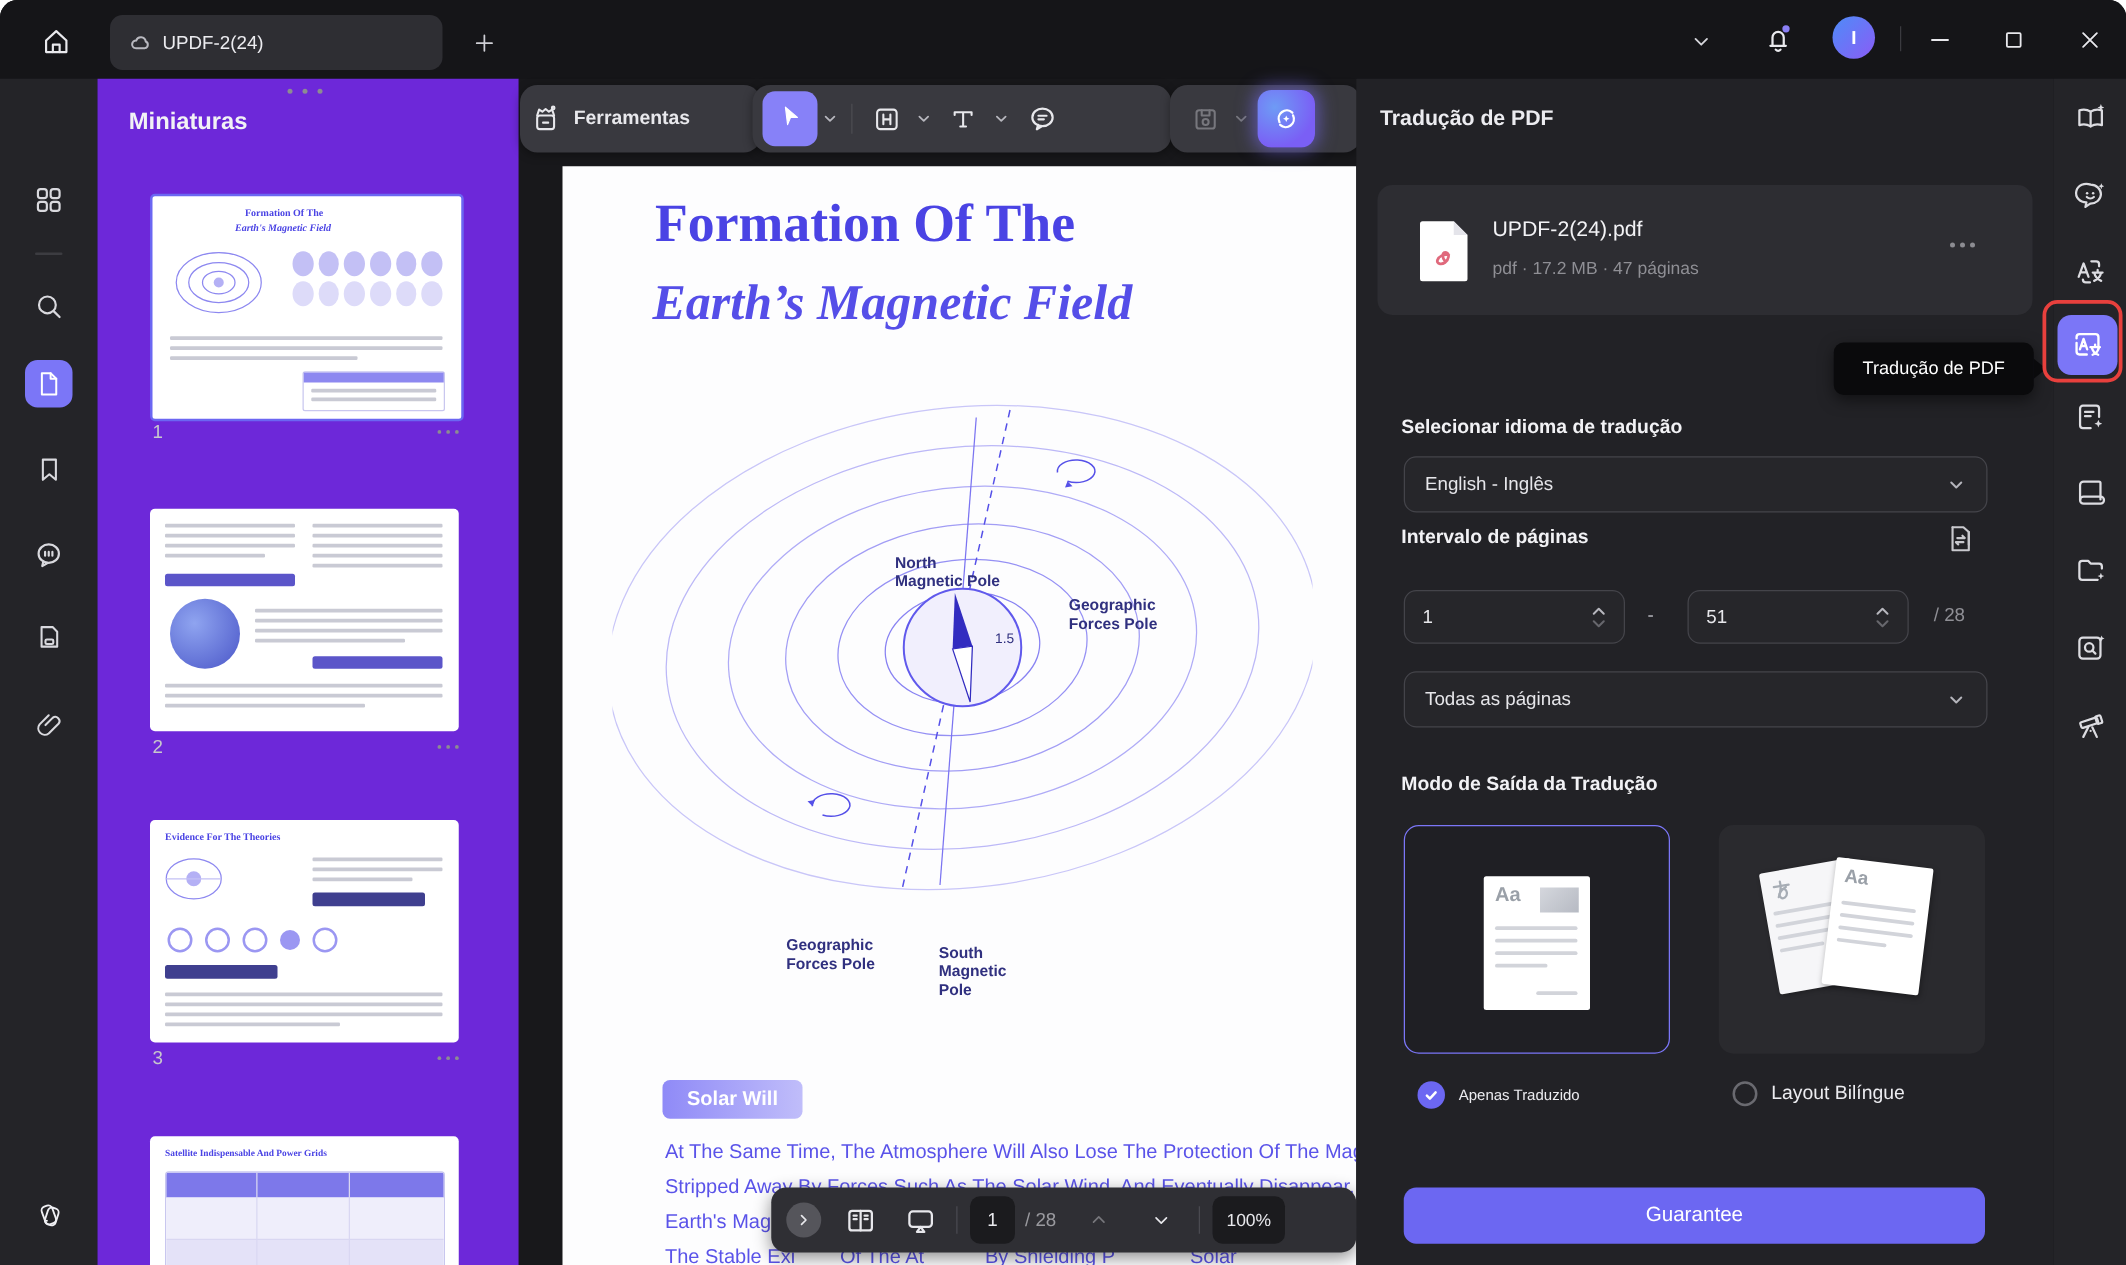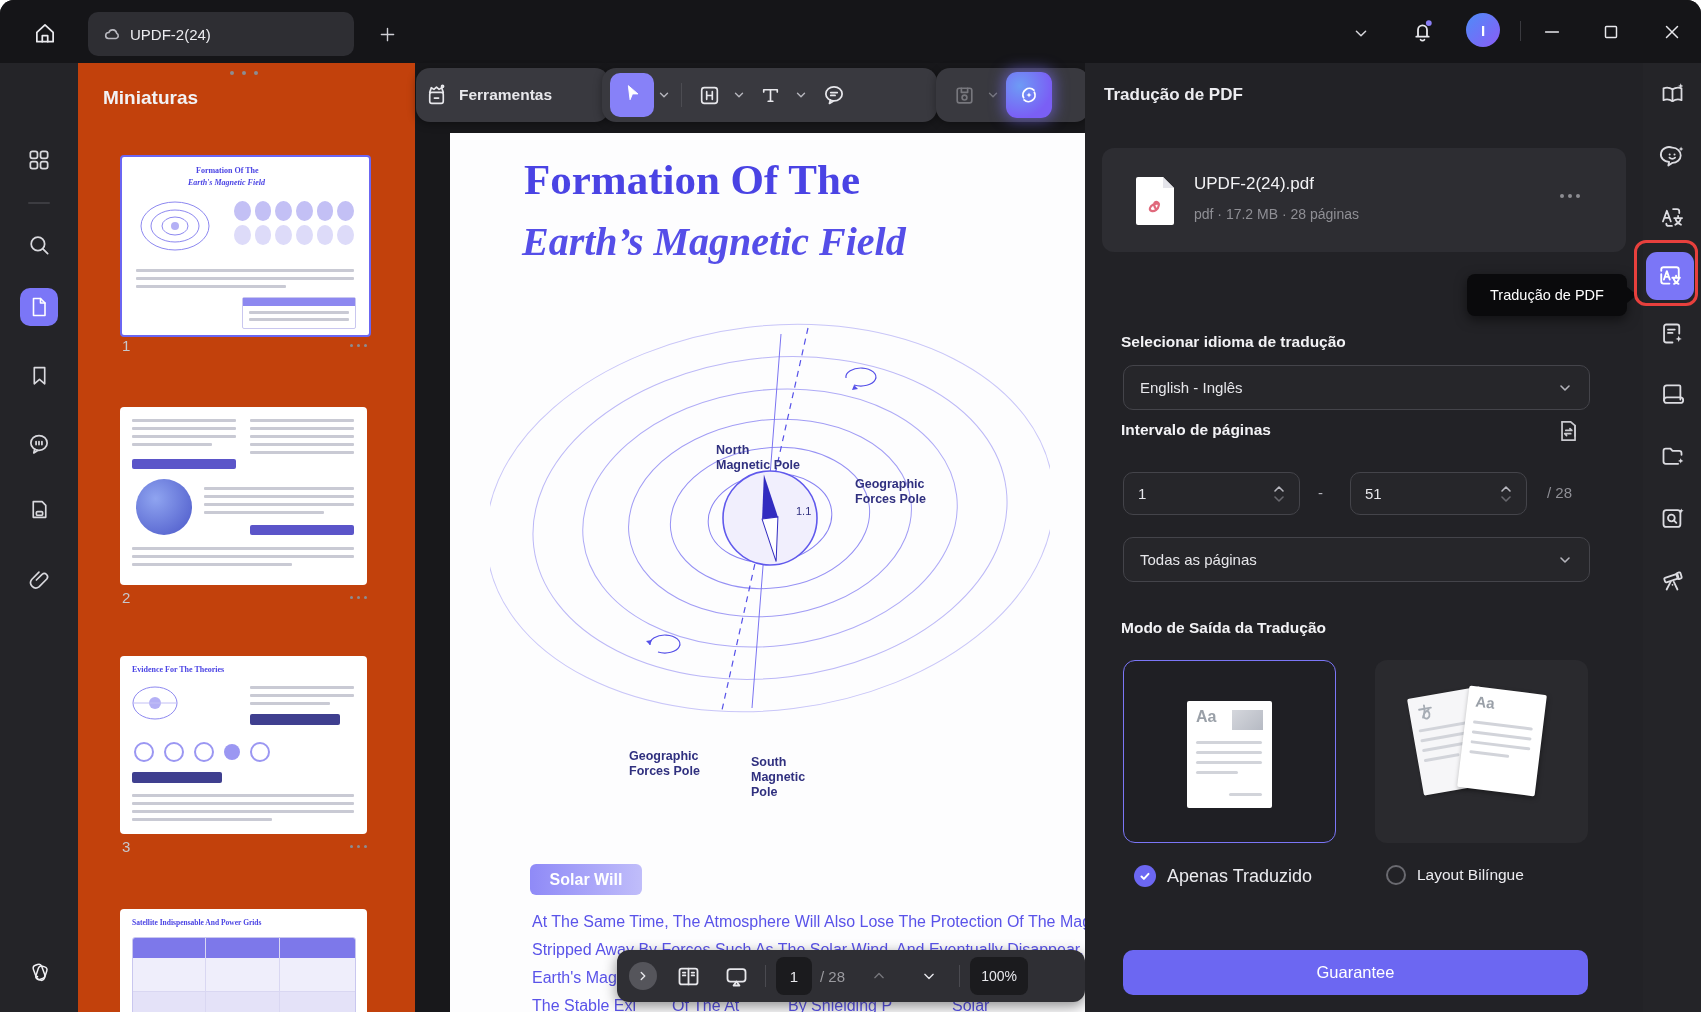--- a/index.html
+++ b/index.html
@@ -9,21 +9,21 @@
   svg.ic{fill:none;stroke:currentColor;stroke-width:1.6;stroke-linecap:round;stroke-linejoin:round;display:block}
   .dot{width:4px;height:4px;border-radius:50%;background:#8c8c92;display:inline-block}
   
   #topbar{left:0;top:0;width:1701px;height:63px;background:#151518}
   #tab{left:88px;top:12px;width:266px;height:44px;background:#2e2e33;border-radius:10px;color:#ececf0;font-size:15px;gap:9px;padding-left:15px;box-sizing:border-box}
   .winbtn{color:#e8e8ec}
   
   #lsb{left:0;top:63px;width:78px;height:949px;background:#242428;color:#d9d9de}
   .lsb-i{left:26px;width:26px;height:26px}
   
-  #thumbs{left:78px;top:63px;width:337px;height:949px;background:#c2410c}
+  #thumbs{left:78px;top:63px;width:337px;height:949px;background:#6d28d9}
   .thumbcard{left:42px;width:247px;background:#fff;border-radius:4px;overflow:hidden}
   .pglabel{color:#c7c7cc;font-size:15px}
   .mini-bar{position:absolute;background:#c9cad4;height:2.5px;border-radius:1px}
   .tinytitle{position:absolute;color:#4a43e4;font-family:"Liberation Serif",serif;font-weight:700;white-space:nowrap}
   
   #docarea{left:415px;top:63px;width:670px;height:949px;background:#18181b;overflow:hidden}
   #page{position:absolute;left:35px;top:70px;width:700px;height:900px;background:#fdfdfe;overflow:hidden}
   .dlab{position:absolute;font-weight:700;color:#30307f;font-size:12.5px;line-height:1.18}
   .para{position:absolute;color:#5a53e9;font-size:16px;white-space:nowrap}
   
@@ -341,21 +341,21 @@
           <polygon points="272,200 280,244 288,200" fill="#fff" stroke="#322cc0" stroke-width="1"></polygon>
         </g>
         <path d="M356 60a15 9 0 1 1 8 7" fill="none" stroke="#5550e8" stroke-width="1.2"></path>
         <path d="M364 67l4 4-6 1Z" fill="#5550e8"></path>
         <path d="M168 334a15 9 0 1 0-8-7" fill="none" stroke="#5550e8" stroke-width="1.2"></path>
         <path d="M160 327l-4-4 6-1Z" fill="#5550e8"></path>
       </svg>
 
       <div class="dlab" style="left:266px;top:310px;text-align:left"><span>North</span><br><span>Magnetic Pole</span></div>
       <div class="dlab" style="left:405px;top:344px"><span>Geographic</span><br><span>Forces Pole</span></div>
-      <div class="abs" style="left:346px;top:372px;font-size:11px;color:#30307f">1.1</div>
+      <div class="abs" style="left:346px;top:372px;font-size:11px;color:#30307f">1.5</div>
       <div class="dlab" style="left:179px;top:616px"><span>Geographic</span><br><span>Forces Pole</span></div>
       <div class="dlab" style="left:301px;top:622px"><span>South</span><br><span>Magnetic</span><br><span>Pole</span></div>
 
       <div class="abs" style="left:80px;top:731px;width:112px;height:31px;border-radius:6px;background:linear-gradient(90deg,#8f8af7,#c0bdfa);color:#fff;font-weight:700;font-size:16px;display:flex;align-items:center;justify-content:center">Solar Will</div>
 
       <div class="para" style="left:82px;top:780px">At The Same Time, The Atmosphere Will Also Lose The Protection Of The Magnetic Fiel</div>
       <div class="para" style="left:82px;top:808px">Stripped Away By Forces Such As The Solar Wind, And Eventually Disappear. It Can Be</div>
       <div class="para" style="left:82px;top:836px">Earth's Magnetic Field Provides An Indispensable Guarantee For The Reproduction Of L</div>
       <div class="para" style="left:82px;top:864px">The Stable Exi</div>
       <div class="para" style="left:222px;top:864px">Of The At</div>
@@ -499,21 +499,21 @@
   <div class="abs" id="rpanel">
     <div class="abs" style="left:19px;top:22px;font-size:17px;font-weight:700">Tradução de PDF</div>
 
     <div class="abs" style="left:17px;top:85px;width:524px;height:104px;background:#2d2d32;border-radius:12px">
       <svg class="abs" style="left:33px;top:27px" width="42" height="52" viewBox="0 0 42 52">
         <path d="M3 2h25l11 11v35a2 2 0 0 1-2 2H3a2 2 0 0 1-2-2V4a2 2 0 0 1 2-2Z" fill="#fff"></path>
         <path d="M28 2l11 11H28Z" fill="#e4e4ea"></path>
         <path d="M21 34c-3-4-2-8 1-7s2 6-1 8-7 1-6-2 5-5 9-4" stroke="#e0697c" stroke-width="2.2" fill="none" stroke-linecap="round"></path>
       </svg>
       <div class="abs" style="left:92px;top:26px;font-size:17px;color:#f2f2f5">UPDF-2(24).pdf</div>
-      <div class="abs" style="left:92px;top:58px;font-size:14px;color:#8f8f95">pdf · 17.2 MB · 28 páginas</div>
+      <div class="abs" style="left:92px;top:58px;font-size:14px;color:#8f8f95">pdf · 17.2 MB · 47 páginas</div>
       <div class="abs row" style="left:458px;top:46px;gap:4px">
           <i class="dot"></i>
           <i class="dot"></i>
           <i class="dot"></i>
         </div>
     </div>
 
     <div class="lbl" style="top:270px">Selecionar idioma de tradução</div>
     <div class="fld" style="top:302px">
       <span>English - Inglês</span>
@@ -601,21 +601,21 @@
         <div class="mini-page-bar" style="left:8px;top:64px;width:40px"></div>
       </div>
     </div>
 
     <div class="abs row" style="left:49px;top:802px;gap:11px">
       <span style="width:22px;height:22px;border-radius:50%;background:#6c67f2;display:flex;align-items:center;justify-content:center">
           <svg width="12" height="12" viewBox="0 0 12 12" fill="none" stroke="#fff" stroke-width="2" stroke-linecap="round" stroke-linejoin="round">
             <path d="M2.5 6.5l2.4 2.4 4.6-5"></path>
           </svg>
         </span>
-      <span style="font-size:18px">Apenas Traduzido</span>
+      <span style="font-size:12px">Apenas Traduzido</span>
     </div>
     <div class="abs row" style="left:301px;top:802px;gap:11px">
       <span style="width:20px;height:20px;border-radius:50%;border:2px solid #6a6a70;box-sizing:border-box"></span>
       <span style="font-size:15.5px">Layout Bilíngue</span>
     </div>
 
     <div class="abs tbtn" style="left:38px;top:887px;width:465px;height:45px;background:#6c67f2;border-radius:10px;color:#fff;font-size:16.5px;display:flex;align-items:center;justify-content:center">
       <span>Guarantee</span>
     </div>
   </div>

